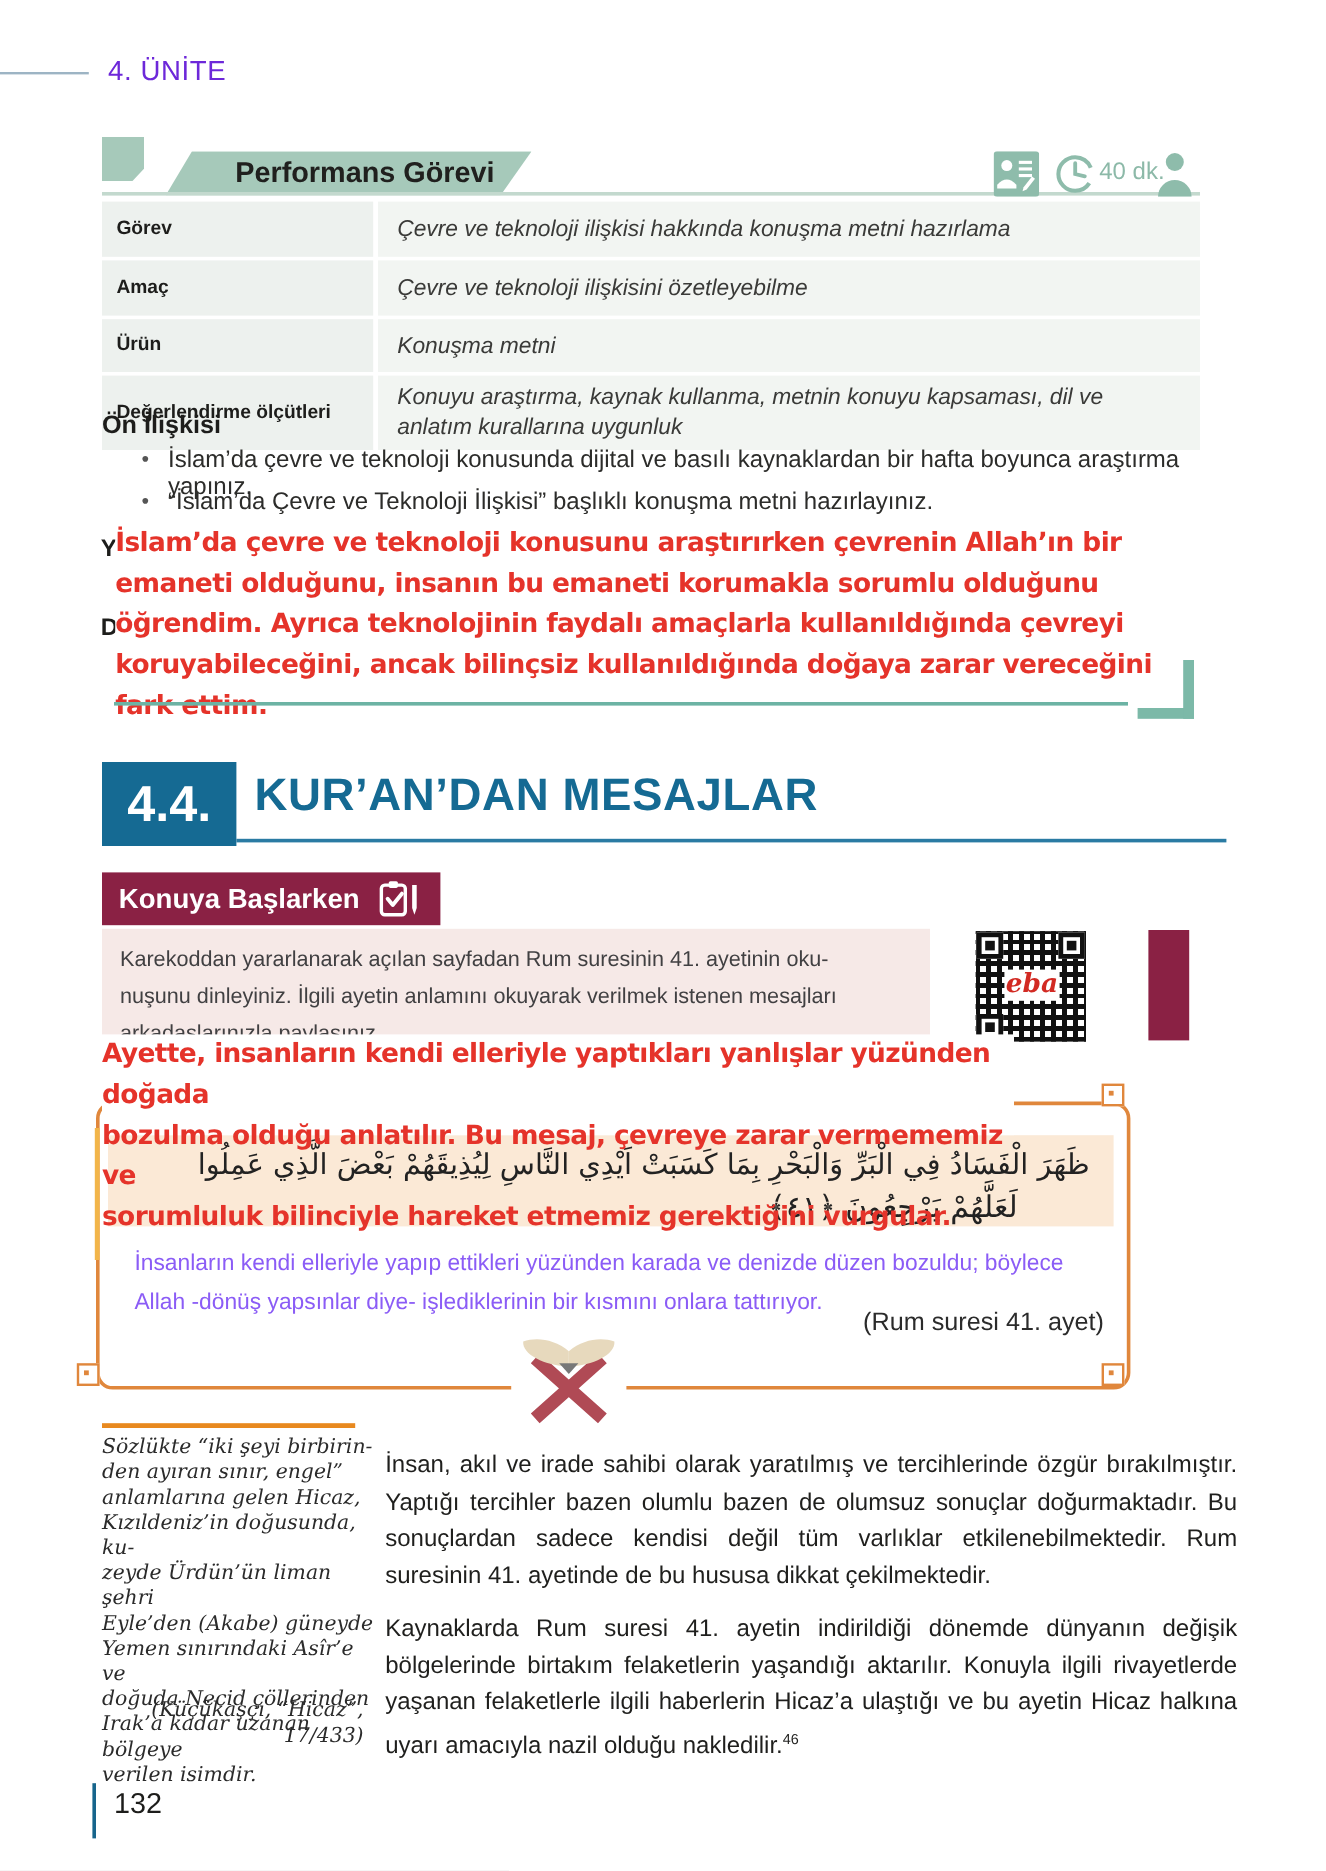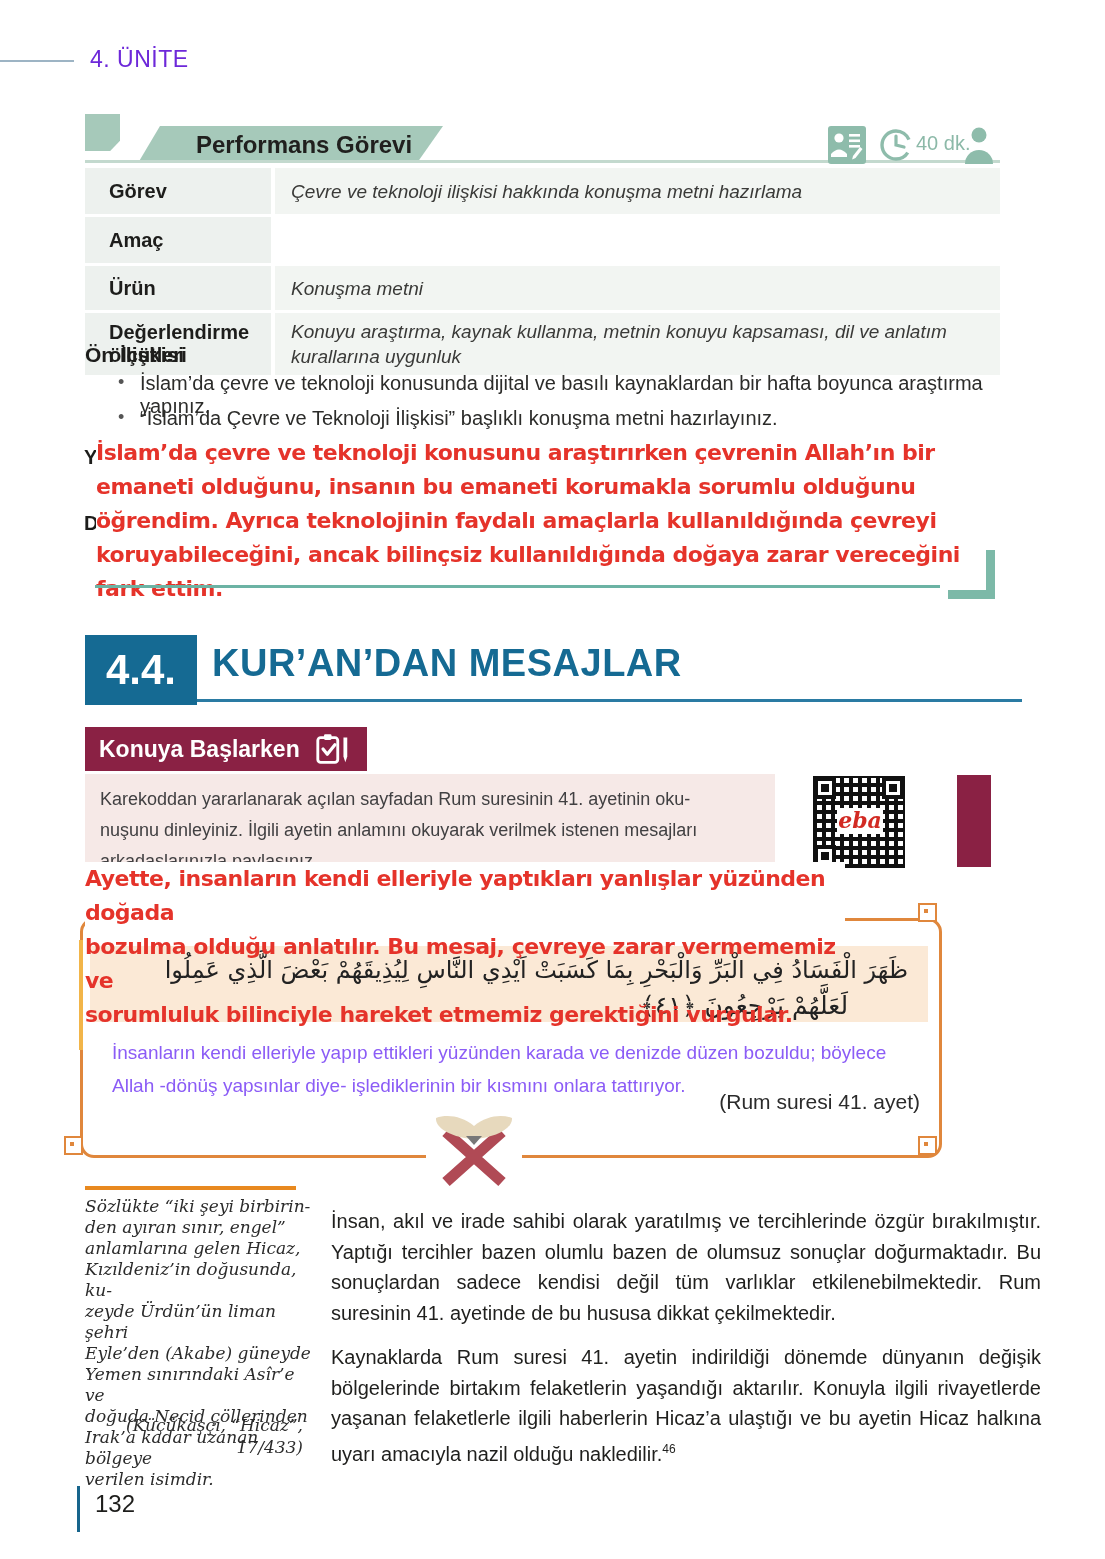--- a/index.html
+++ b/index.html
@@ -18,22 +18,22 @@
   .banner{left:138px;top:126px;width:305px;height:37px;background:#a6c9ba;
           clip-path:polygon(22px 0,100% 0,calc(100% - 26px) 100%,0 100%);
           display:flex;align-items:center;padding-left:58px;box-sizing:border-box;}
   .banner span{font-size:24px;font-weight:bold;color:#20201e;}
   .banner-underline{left:85px;top:160px;width:915px;height:3px;background:#c3d9ce;}
   .dur-label{left:916px;top:132px;font-size:20px;color:#8cb9a8;}
 
   
   .ptable{left:85px;top:168px;width:915px;}
   .prow{display:flex;margin-bottom:3px;}
-  .pcell-l{width:186px;background:#edf1ee;display:flex;align-items:center;
-           padding-left:24px;box-sizing:border-box;font-weight:bold;font-size:20px;}
+  .pcell-l{width:226px;background:#edf1ee;display:flex;align-items:center;
+           padding-left:12px;box-sizing:border-box;font-weight:bold;font-size:16px;}
   .pcell-v{flex:1;background:#f2f5f2;display:flex;align-items:center;margin-left:4px;
            padding:6px 16px;box-sizing:border-box;font-style:italic;font-size:19px;color:#3a3a38;line-height:25px;}
   .h46{height:46px;} .h44{height:44px;} .h62{height:62px;}
 
   .prep-title{left:85px;top:343px;font-size:21px;font-weight:bold;}
   .bullet{left:118px;width:880px;font-size:20px;color:#2c2c2a;display:flex;}
   .bullet .dot{width:22px;font-size:18px;color:#555;flex:none;}
 
   
   .hand{color:#e5332a;font-family:"DejaVu Sans",sans-serif;font-weight:bold;letter-spacing:-0.5px;}
@@ -90,21 +90,21 @@
   .book{left:416px;top:1112px;z-index:6;}
 
   
   .side-rule{left:85px;top:1186px;width:211px;height:4px;background:#e8891f;}
   .side-text{left:85px;top:1196px;width:228px;font-family:"DejaVu Serif",serif;font-style:italic;
              font-size:17px;line-height:21px;color:#2b2b2b;}
   .side-cite{left:85px;top:1414px;width:218px;text-align:right;font-family:"DejaVu Serif",serif;
              font-style:italic;font-size:17px;line-height:22px;color:#2b2b2b;}
 
   
-  .bodycol{left:331px;top:1206px;width:710px;font-size:20px;line-height:30.5px;
+  .bodycol{left:321px;top:1206px;width:710px;font-size:20px;line-height:30.5px;
            text-align:justify;color:#1f1f1d;}
   .bodycol p{margin:0 0 14px 0;}
   sup{font-size:12px;}
 
   
   .pg-bar{left:77px;top:1486px;width:3px;height:46px;background:#17658c;}
   .pg-num{left:95px;top:1490px;font-size:24px;color:#1d1d1b;}
 </style>
 </head>
 <body>
@@ -145,20 +145,21 @@
     </svg>
   </div>
 
   <div class="abs ptable">
     <div class="prow h46">
       <div class="pcell-l">Görev</div>
       <div class="pcell-v">Çevre ve teknoloji ilişkisi hakkında konuşma metni hazırlama</div>
     </div>
     <div class="prow h46">
       <div class="pcell-l">Amaç</div>
+      <div class="pcell-v">Çevre ve teknoloji ilişkisini özetleyebilme</div>
     </div>
     <div class="prow h44">
       <div class="pcell-l">Ürün</div>
       <div class="pcell-v">Konuşma metni</div>
     </div>
     <div class="prow h62">
       <div class="pcell-l">Değerlendirme ölçütleri</div>
       <div class="pcell-v">Konuyu araştırma, kaynak kullanma, metnin konuyu kapsaması, dil ve anlatım kurallarına uygunluk</div>
     </div>
   </div>

